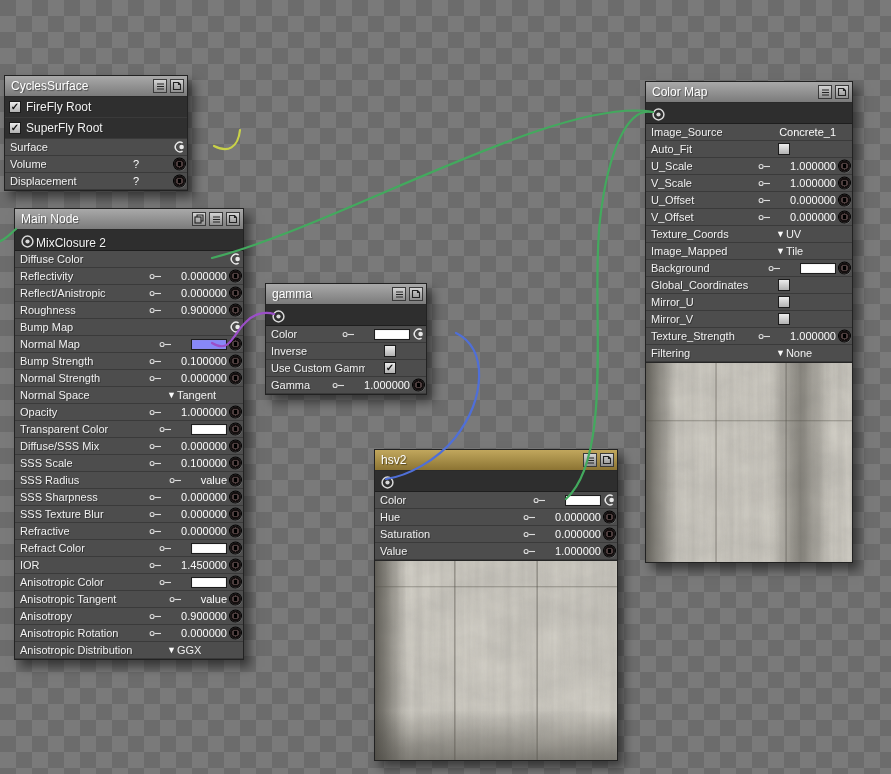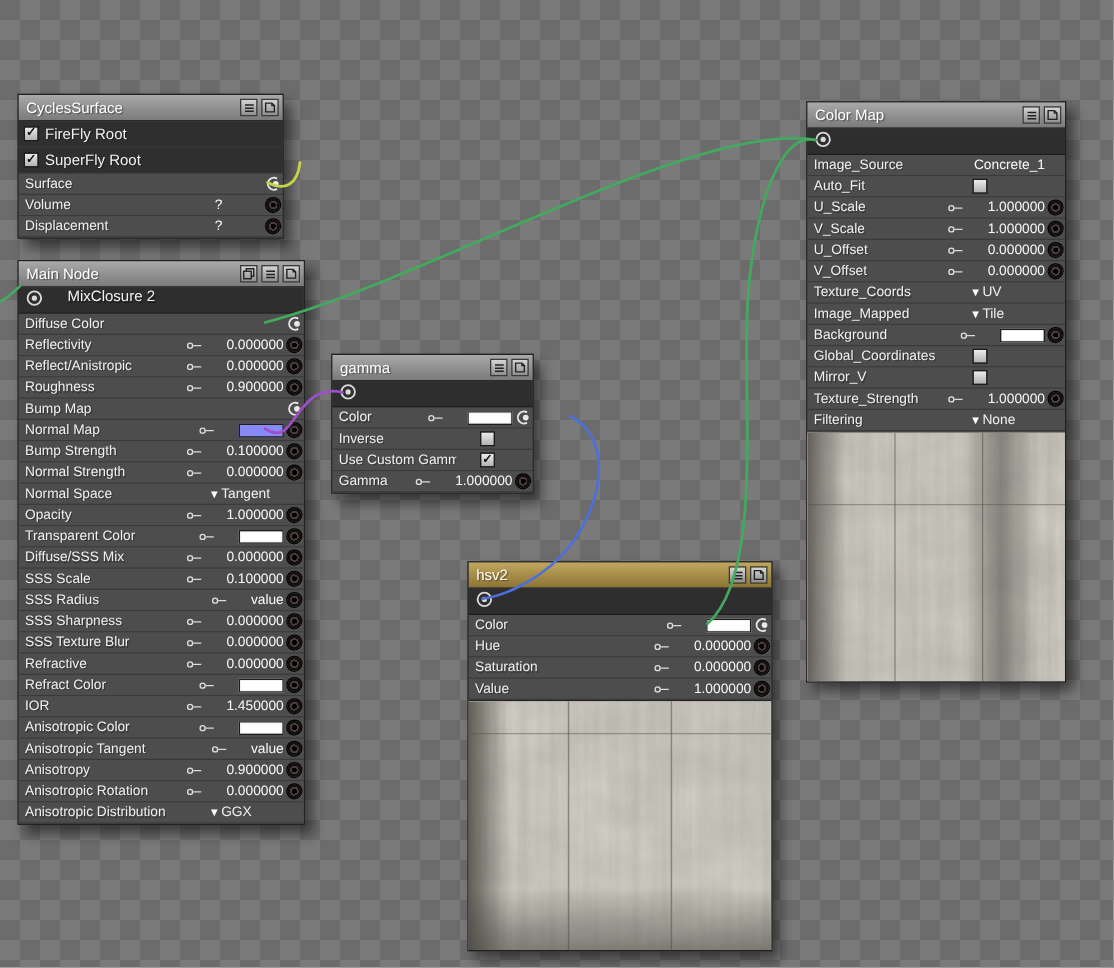--- a/index.html
+++ b/index.html
@@ -25,21 +25,21 @@
   .hdr.gold{background:linear-gradient(#c1a75d,#8c7433)}
   .hdr-title{
     flex:1;font-size:12px;color:#fff;text-shadow:1px 1px 1px rgba(0,0,0,.45);
     white-space:nowrap;overflow:hidden;
   }
   .hbtn{
     width:14px;height:14px;flex:0 0 14px;display:flex;align-items:center;justify-content:center;
     background:linear-gradient(#d5d5d5,#8f8f8f);border:1px solid #3a3a3a;cursor:pointer;
   }
   .outrow{
-    height:21px;display:flex;align-items:flex-start;gap:18px;padding:0 4px;
+    height:21px;display:flex;align-items:flex-end;gap:0;padding:0 4px;
     background:#2e2e2e;border-bottom:1px solid #1e1e1e;
   }
   .target{width:17px;height:17px;display:flex;align-items:center;justify-content:center}
   .outlabel{font-size:12px;color:#f2f2f2;text-shadow:1px 1px 0 rgba(0,0,0,.4)}
   .row{
     position:relative;height:17px;display:flex;align-items:center;gap:19px;
     padding:0 16px 0 5px;background:#4d4d4d;border-bottom:1px solid #3a3a3a;
     font-size:11px;color:#f0f0f0;
   }
   .row.rootrow{height:21px;background:#2f2f2f;font-size:12px;padding-left:4px;gap:5px}
@@ -65,21 +65,21 @@
   .plugicon{position:absolute;right:1px;top:50%;transform:translateY(-50%);display:flex}
   .preview{height:200px;border-top:1px solid #262626;overflow:hidden;background:#cfccc3}
   .preview svg{display:block}
   #wires{position:absolute;left:0;top:0;z-index:60;pointer-events:none}
 </style>
 </head>
 <body>
 
 <div id="stage">
 
-  <div class="node" style="left:14px;top:75px;width:213px">
+  <div class="node" style="left:4px;top:75px;width:184px">
     <div class="hdr">
       <span class="hdr-title">CyclesSurface</span>
       <span class="hbtn">
           <svg width="9" height="9" viewBox="0 0 9 9">
             <path d="M1 2h7M1 4.5h7M1 7h7" stroke="#222" stroke-width="1.2" fill="none"></path>
           </svg>
         </span>
       <span class="hbtn">
           <svg width="10" height="10" viewBox="0 0 10 10">
             <path d="M1.5 1.5h5l2 2v5h-7z" fill="none" stroke="#222" stroke-width="1.1"></path>
@@ -668,20 +668,24 @@
             <svg width="13" height="9" viewBox="0 0 13 9">
               <circle cx="3.1" cy="4.5" r="2" fill="none" stroke="#dcdcdc" stroke-width="1.1"></circle>
               <line x1="5.6" y1="4.5" x2="12" y2="4.5" stroke="#dcdcdc" stroke-width="1.1"></line>
             </svg>
           </span>
           <span class="swatch" style="background: rgb(255, 255, 255);"></span>
           <span class="socket"></span>
         </div>
         <div class="row">
           <span class="lbl">Global_Coordinates</span>
+          <span class="checkbox" style="margin-left: auto; margin-right: 46px;"></span>
+        </div>
+        <div class="row">
+          <span class="lbl">Mirror_U</span>
           <span class="checkbox" style="margin-left: auto; margin-right: 46px;"></span>
         </div>
         <div class="row">
           <span class="lbl">Mirror_V</span>
           <span class="checkbox" style="margin-left: auto; margin-right: 46px;"></span>
         </div>
         <div class="row">
           <span class="lbl">Texture_Strength</span>
           <span class="dial">
             <svg width="13" height="9" viewBox="0 0 13 9">

